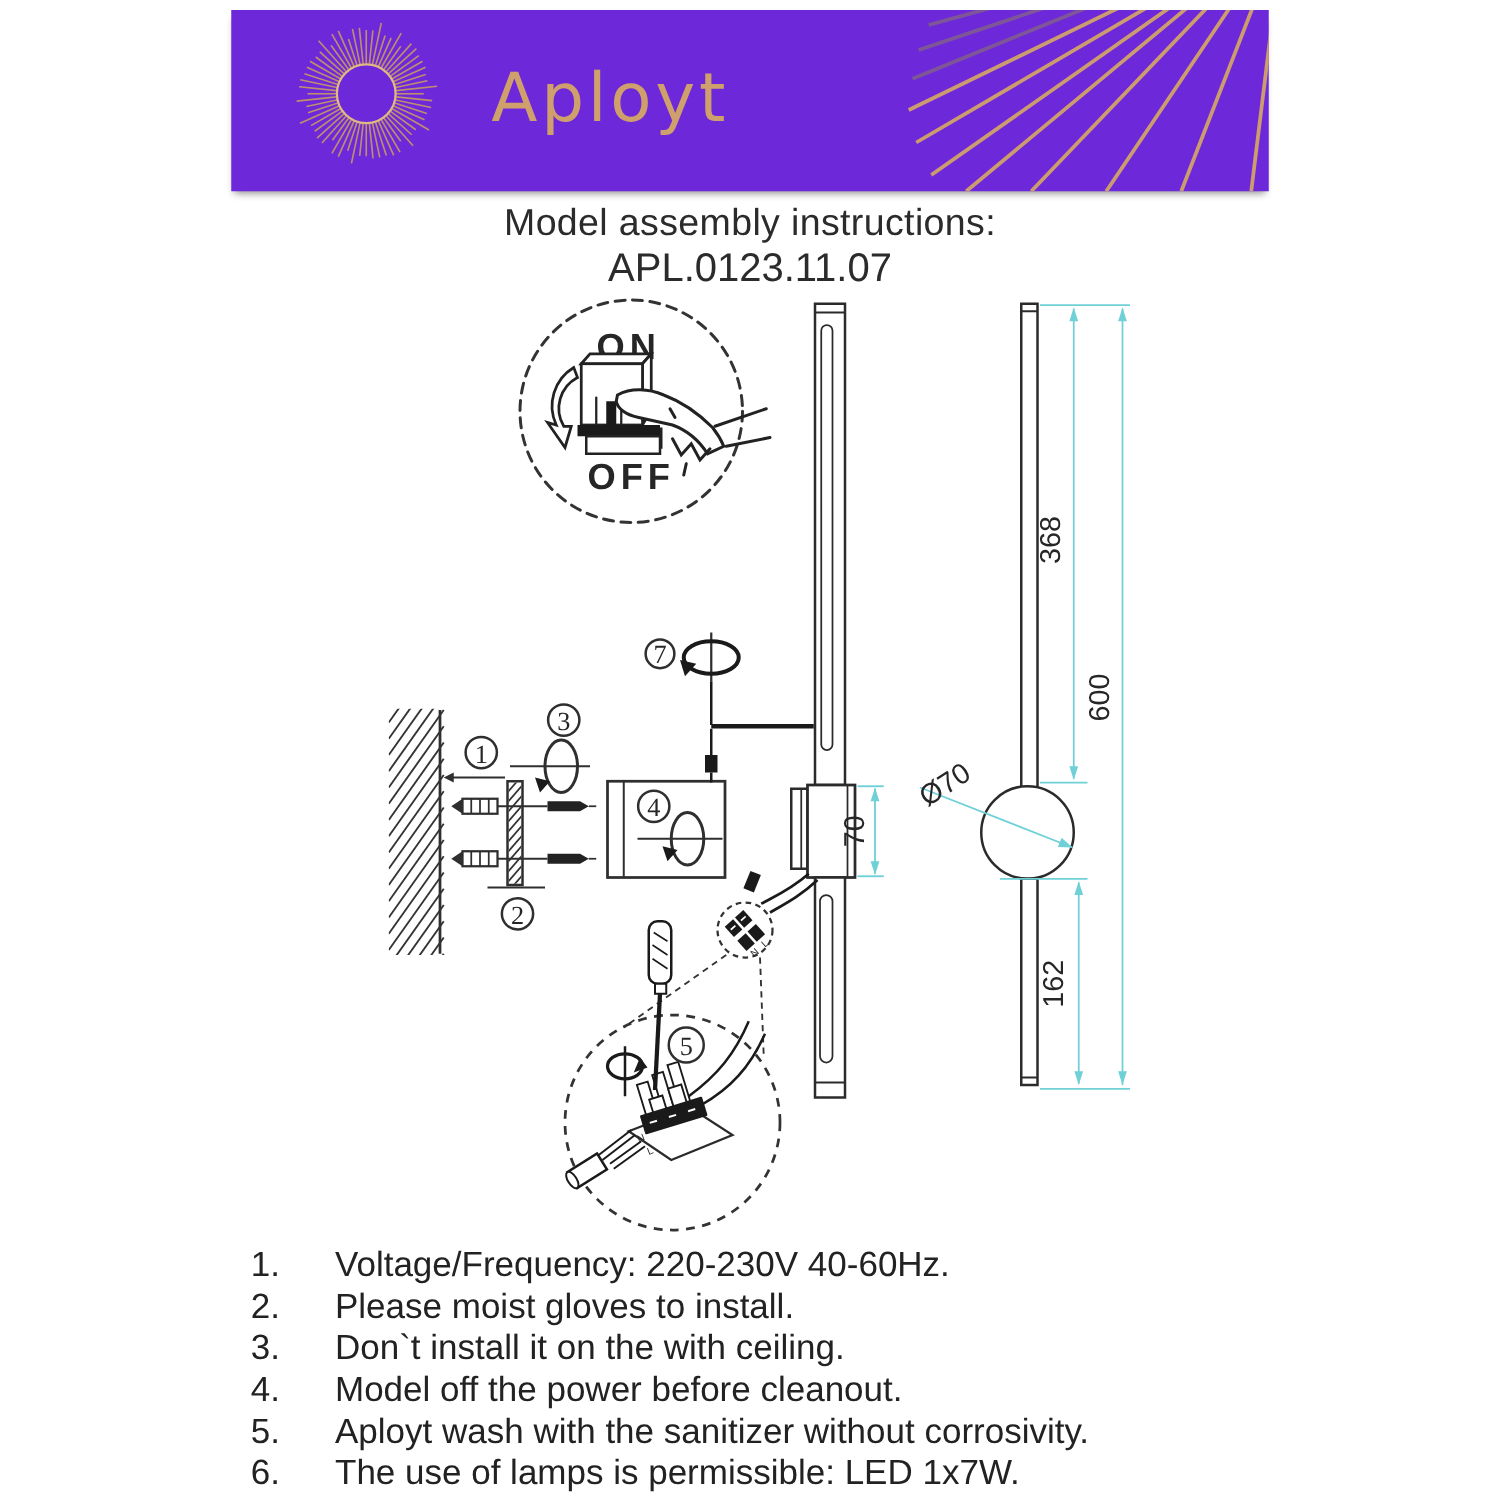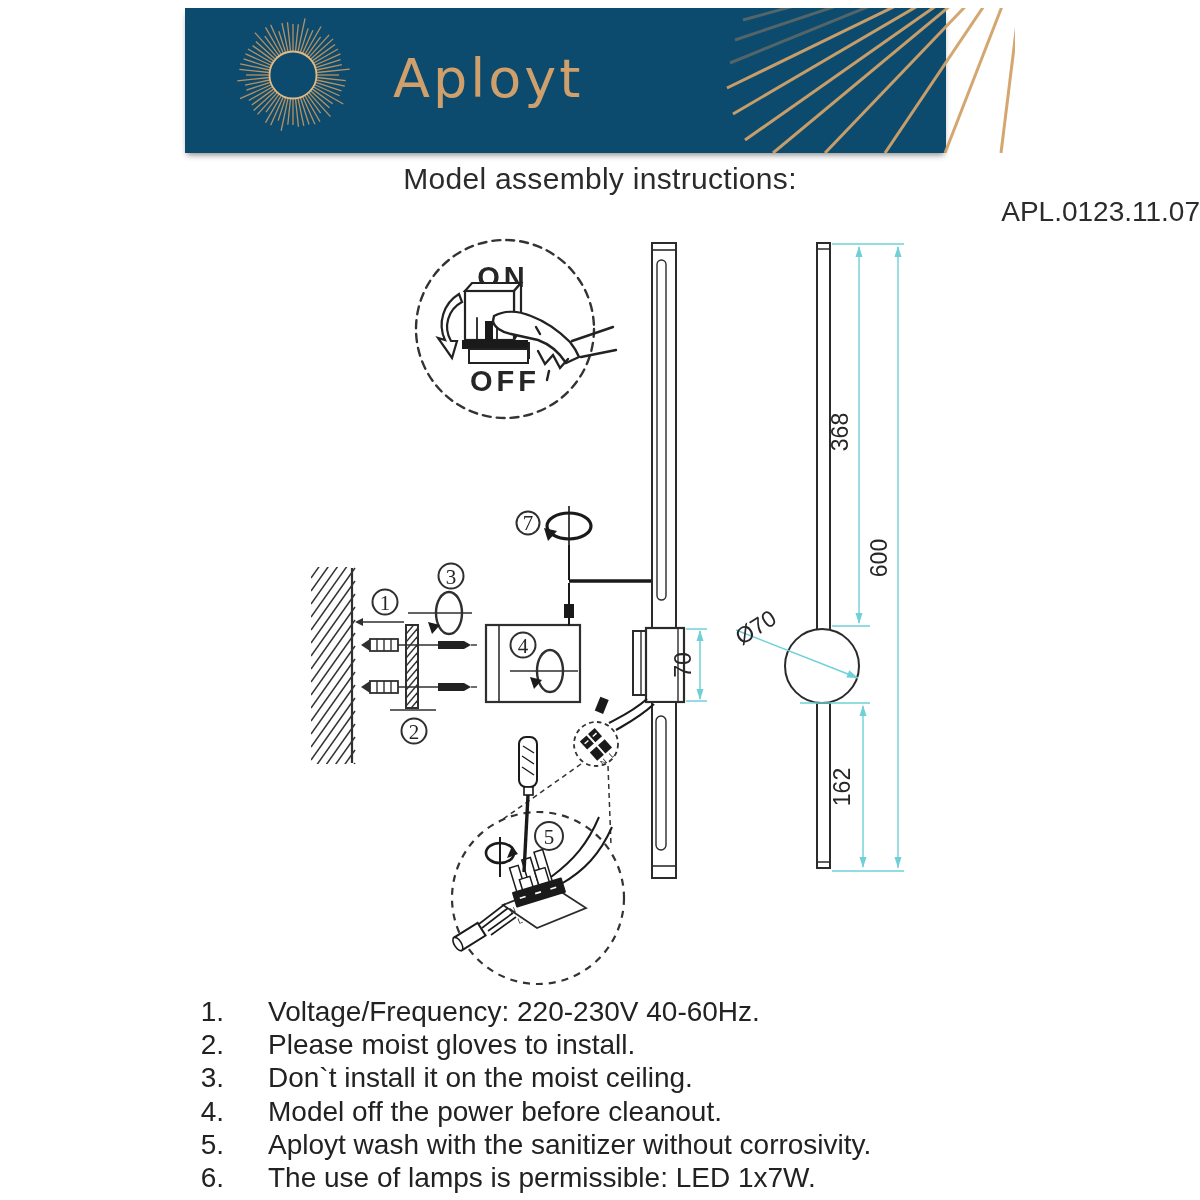--- a/index.html
+++ b/index.html
@@ -1,26 +1,26 @@
 <!DOCTYPE html>
 <html><head>
 <meta charset="utf-8">
 <style>
   html,body{margin:0;padding:0;background:#fff;}
   .page{position:relative;width:1200px;height:1200px;background:#ffffff;overflow:hidden;
         font-family:"Liberation Sans",sans-serif;color:#2a2a2a;}
-  .banner{position:absolute;left:185px;top:8px;width:761px;height:145px;background:#0c4a6e;
+  .banner{position:absolute;left:185px;top:8px;width:830px;height:145px;background:#6d28d9;
           box-shadow:0 4px 6px -2px rgba(0,0,0,0.45);}
   .banner svg{position:absolute;left:0;top:0;}
   .brand{position:absolute;left:208px;top:50%;transform:translateY(-54%);
          font-family:"DejaVu Sans",sans-serif;font-size:54px;letter-spacing:3px;
          color:#cfa06b;font-weight:400;}
   .title-block{position:absolute;left:0;top:163px;width:1200px;text-align:center;line-height:1.08;}
   .title-main{font-size:30px;letter-spacing:0.3px;color:#2b2b2b;}
-  .title-model{font-size:28px;color:#2b2b2b;margin-top:2px;text-align:right;}
+  .title-model{font-size:32px;color:#2b2b2b;margin-top:2px;}
   .diagram{position:absolute;left:150px;top:230px;}
   .instructions{position:absolute;left:188px;top:995px;width:860px;list-style:none;margin:0;padding:0;
                 font-size:28px;line-height:33.2px;color:#222;}
   .instructions li{display:flex;}
   .instructions .n{width:36px;text-align:right;flex:none;}
   .instructions .t{margin-left:44px;white-space:nowrap;}
   svg text{font-family:"Liberation Sans",sans-serif;fill:#262626;}
   .dimtxt{font-size:23px;}
   .steptxt{font-size:21px;font-family:"Liberation Serif",serif;}
   .onoff{font-size:29px;letter-spacing:4px;font-weight:bold;}
@@ -389,21 +389,21 @@
     <li>
       <span class="n">1.</span>
       <span class="t">Voltage/Frequency: 220-230V 40-60Hz.</span>
       </li>
     <li>
       <span class="n">2.</span>
       <span class="t">Please moist gloves to install.</span>
       </li>
     <li>
       <span class="n">3.</span>
-      <span class="t">Don`t install it on the moist ceiling.</span>
+      <span class="t">Don`t install it on the with ceiling.</span>
       </li>
     <li>
       <span class="n">4.</span>
       <span class="t">Model off the power before cleanout.</span>
       </li>
     <li>
       <span class="n">5.</span>
       <span class="t">Aployt wash with the sanitizer without corrosivity.</span>
       </li>
     <li>

